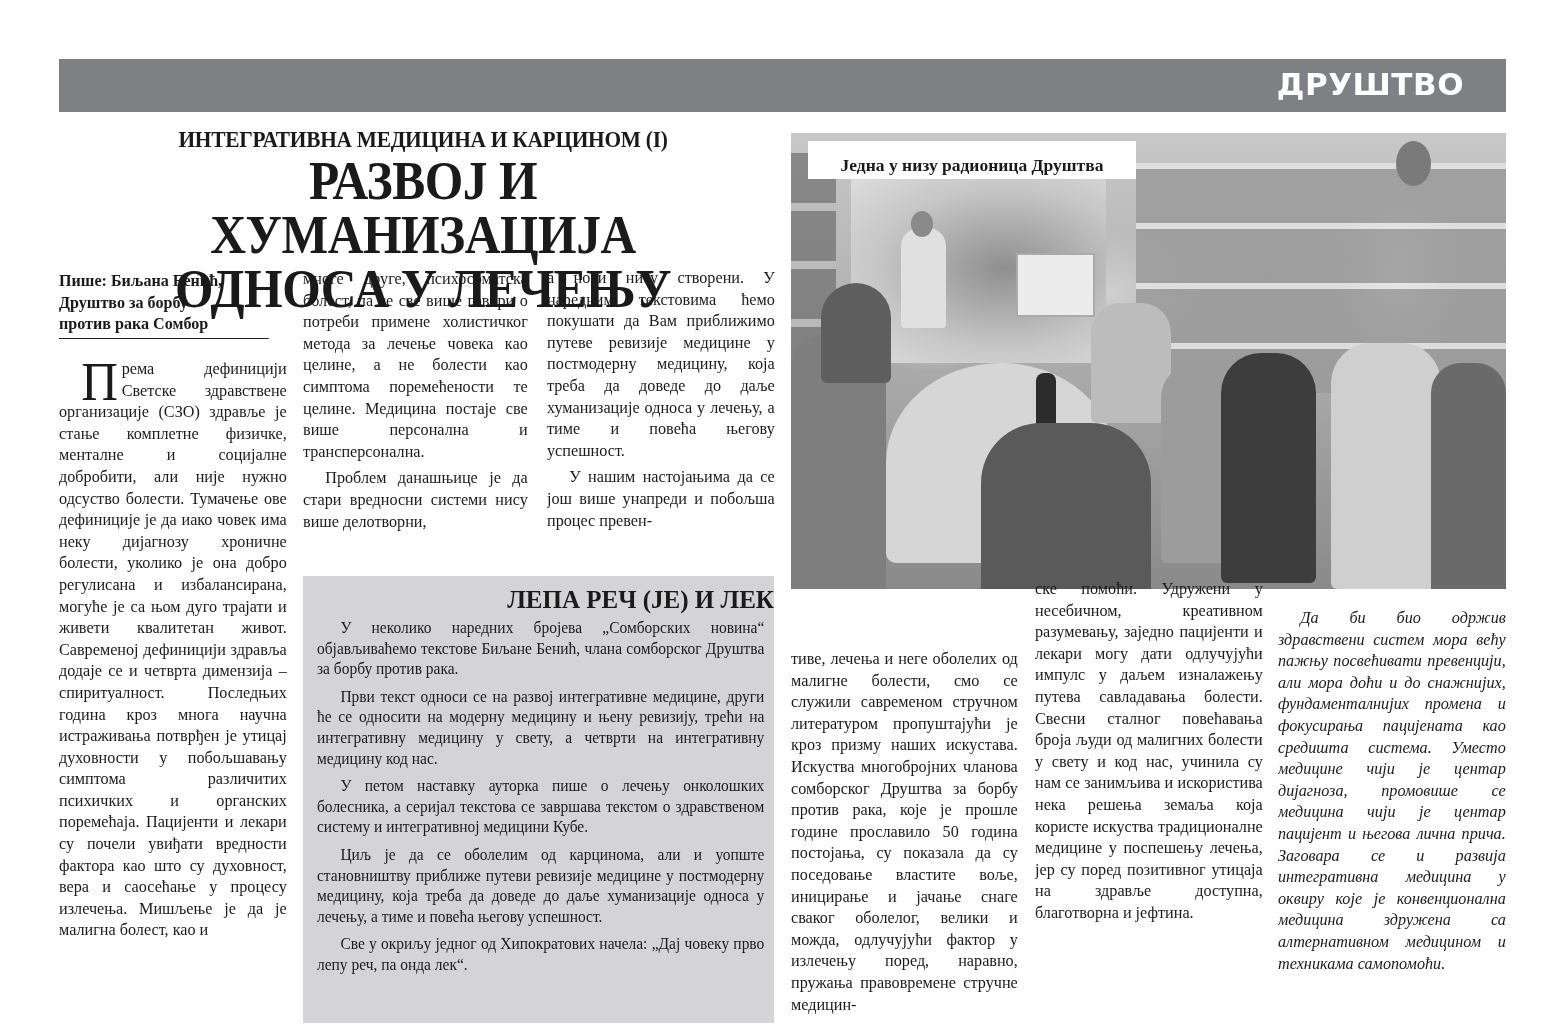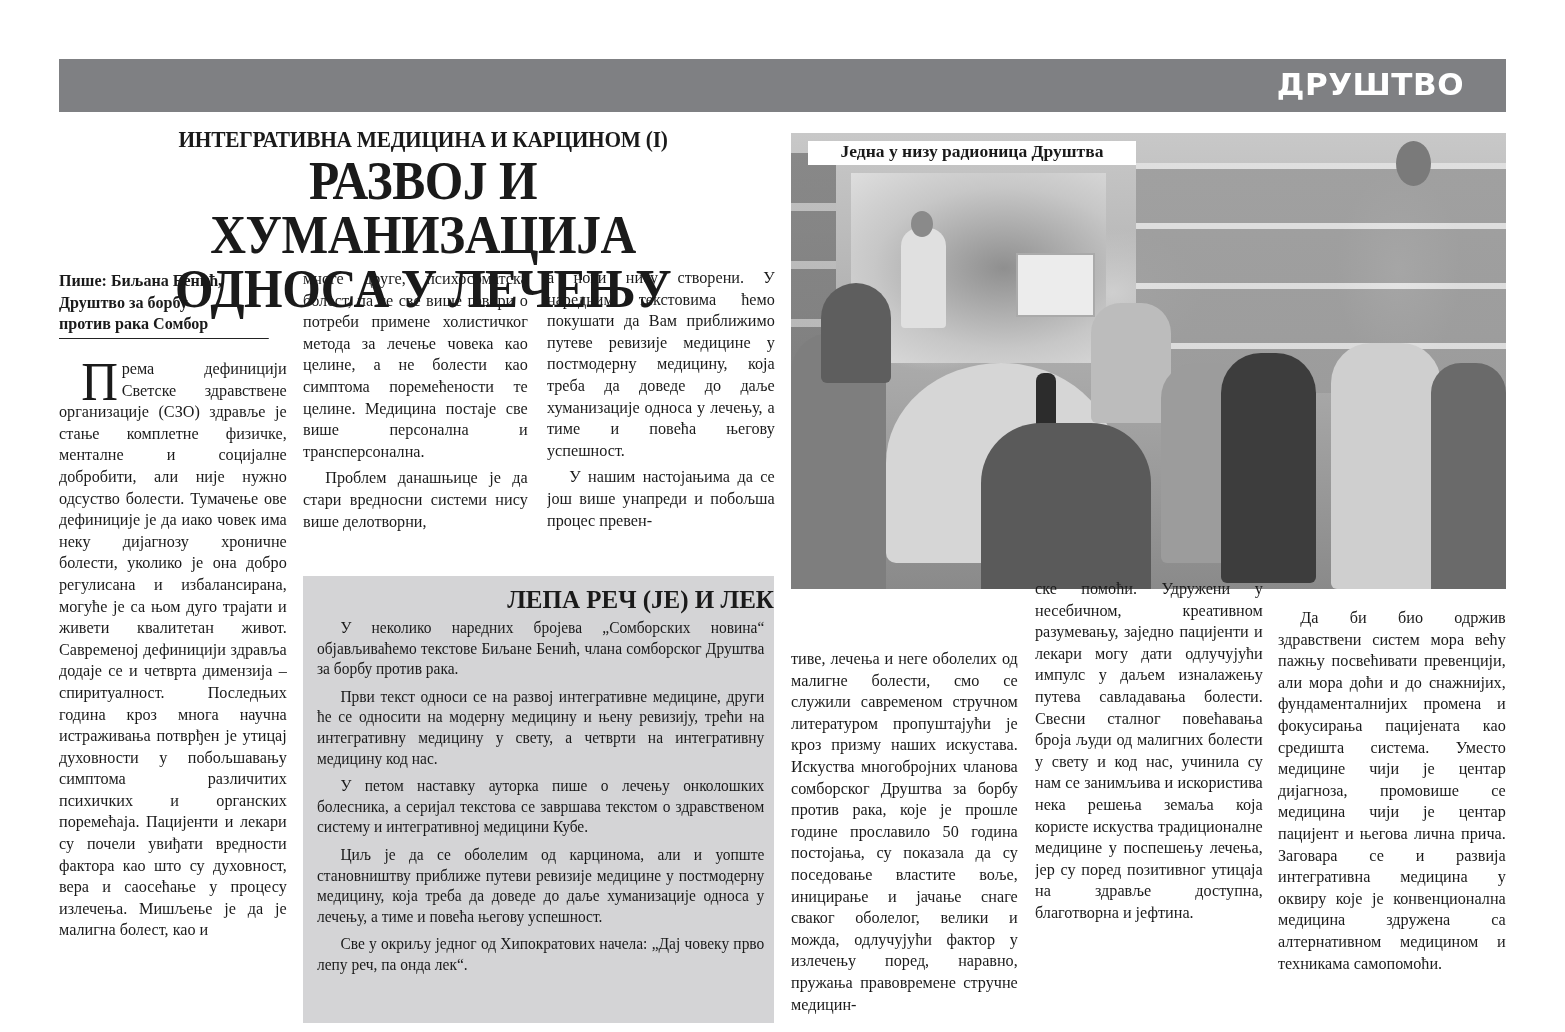--- a/index.html
+++ b/index.html
@@ -65,21 +65,21 @@
     background:
       radial-gradient(ellipse 120px 80px at 20% 40%, #d9d9d9 0%, transparent 70%),
       radial-gradient(ellipse 130px 90px at 45% 35%, #cfcfcf 0%, transparent 70%),
       radial-gradient(ellipse 90px 140px at 85% 30%, #e8e8e8 0%, transparent 70%),
       linear-gradient(180deg, #c8c8c8 0%, #a8a8a8 55%, #8a8a8a 100%);
   }
   .photo .shape { position: absolute; }
   .photo-caption {
     position: absolute; left: 808px; top: 141px; width: 320px;
     background: #ffffff; text-align: center;
-    font-weight: bold; font-size: 17.5px; line-height: 21px; padding: 0 4px 3px;
+    font-weight: bold; font-size: 17.5px; line-height: 21px; padding: 14px 4px 3px;
   }
 </style>
 </head>
 <body>
 
 <div class="section-bar">
   <span class="section-label">ДРУШТВО</span>
 </div>
 
 <div class="kicker">ИНТЕГРАТИВНА МЕДИЦИНА И КАРЦИНОМ (I)</div>
@@ -163,17 +163,17 @@
     <p>тиве, лечења и неге оболелих од малигне болести, смо се служили савременом стручном литературом пропуштајући је кроз призму наших искустава. Искуства многобројних чланова сомборског Друштва за борбу против рака, које је прошле године прославило 50 година постојања, су показала да су поседовање властите воље, иницирање и јачање снаге сваког оболелог, велики и можда, одлучујући фактор у излечењу поред, наравно, пружања правовремене стручне медицин-</p>
   </div>
 </div>
 
 <div class="col" style="left:1035px; top:578px; width:228px; height:425px; overflow:hidden;">
   <div class="col-text">
     <p>ске помоћи. Удружени у несебичном, креативном разумевању, заједно пацијенти и лекари могу дати одлучујући импулс у даљем изналажењу путева савладавања болести. Свесни сталног повећавања броја људи од малигних болести у свету и код нас, учинила су нам се занимљива и искористива нека решења земаља која користе искуства традиционалне медицине у поспешењу лечења, јер су поред позитивног утицаја на здравље доступна, благотворна и јефтина.</p>
   </div>
 </div>
 
-<div class="col" style="left:1278px; top:607px; width:228px; height:425px; overflow:hidden;">
+<div class="col" style="left:1278px; top:607px; width:228px; height:425px; overflow:hidden;font-style:italic;">
   <div class="col-text">
     <p style="text-indent:24px;">Да би био одржив здравствени систем мора већу пажњу посвећивати превенцији, али мора доћи и до снажнијих, фундаменталнијих промена и фокусирања пацијената као средишта система. Уместо медицине чији је центар дијагноза, промовише се медицина чији је центар пацијент и његова лична прича. Заговара се и развија интегративна медицина у оквиру које је конвенционална медицина здружена са алтернативном медицином и техникама самопомоћи.</p>
   </div>
 </div>
 
 </body></html>

